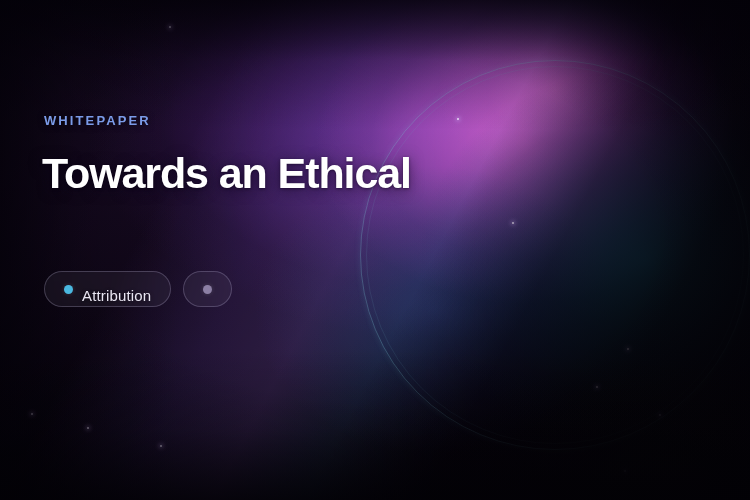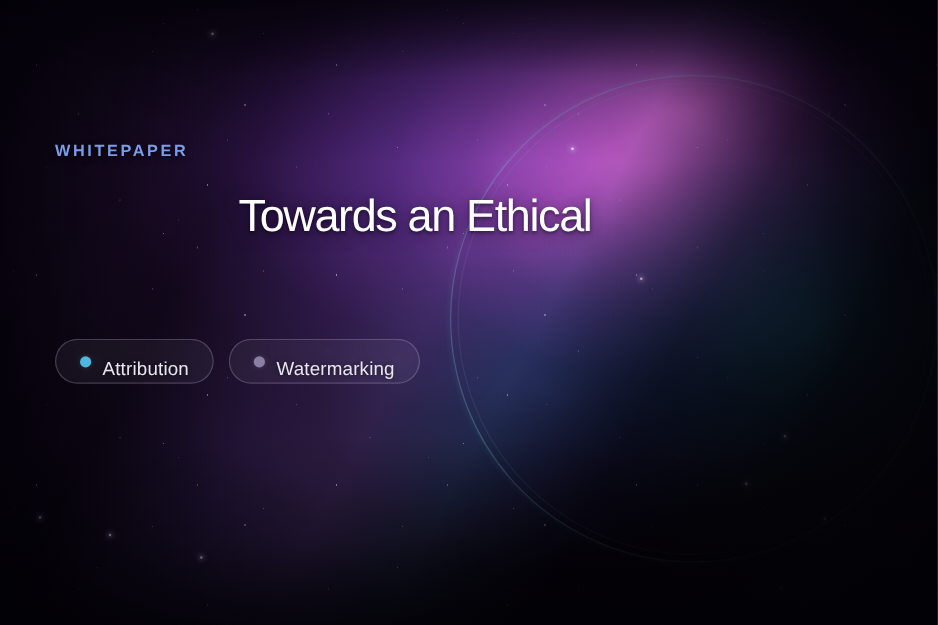--- a/index.html
+++ b/index.html
@@ -164,41 +164,40 @@
     background:#f0e6ff;
     box-shadow:0 0 4px 1px rgba(214,176,255,0.75);
   }
 
   
   #content {
     position:absolute;
     left:44px; top:0;
     width:600px; height:500px;
     z-index:20;
-    text-align:center;
   }
 
   #eyebrow {
     position:absolute;
     top:113px; left:0;
     font-size:13px;
     font-weight:bold;
     letter-spacing:2.1px;
     color:#7b9be8;
     text-transform:uppercase;
     white-space:nowrap;
     text-shadow:0 1px 6px rgba(0,0,0,0.55);
   }
 
   #headline {
     position:absolute;
     top:146px; left:-2px;
     width:580px;
-    font-size:36px;
-    font-weight:normal;
+    font-size:43px;
+    font-weight:bold;
     line-height:54px;
     letter-spacing:-1.1px;
     color:#ffffff;
     text-shadow:0 2px 14px rgba(12,4,26,0.62), 0 1px 3px rgba(10,3,20,0.5);
   }
   #headline .hl-line { display:block; white-space:nowrap; }
 
   #tag-row {
     position:absolute;
     top:271px; left:0;
@@ -283,19 +282,18 @@
 
     <div id="tag-row">
 
       <div class="tag-pill">
         <span class="tag-dot" style="background: rgb(74, 184, 224);"></span>
         <span class="tag-label">Attribution</span>
       </div>
 
       <div class="tag-pill">
         <span class="tag-dot" style="background: rgb(140, 127, 164);"></span>
-        <span class="tag-label">Watermarking</span>
       </div>
 
 
     </div>
   </div>
 </div>
 
 </body></html>

